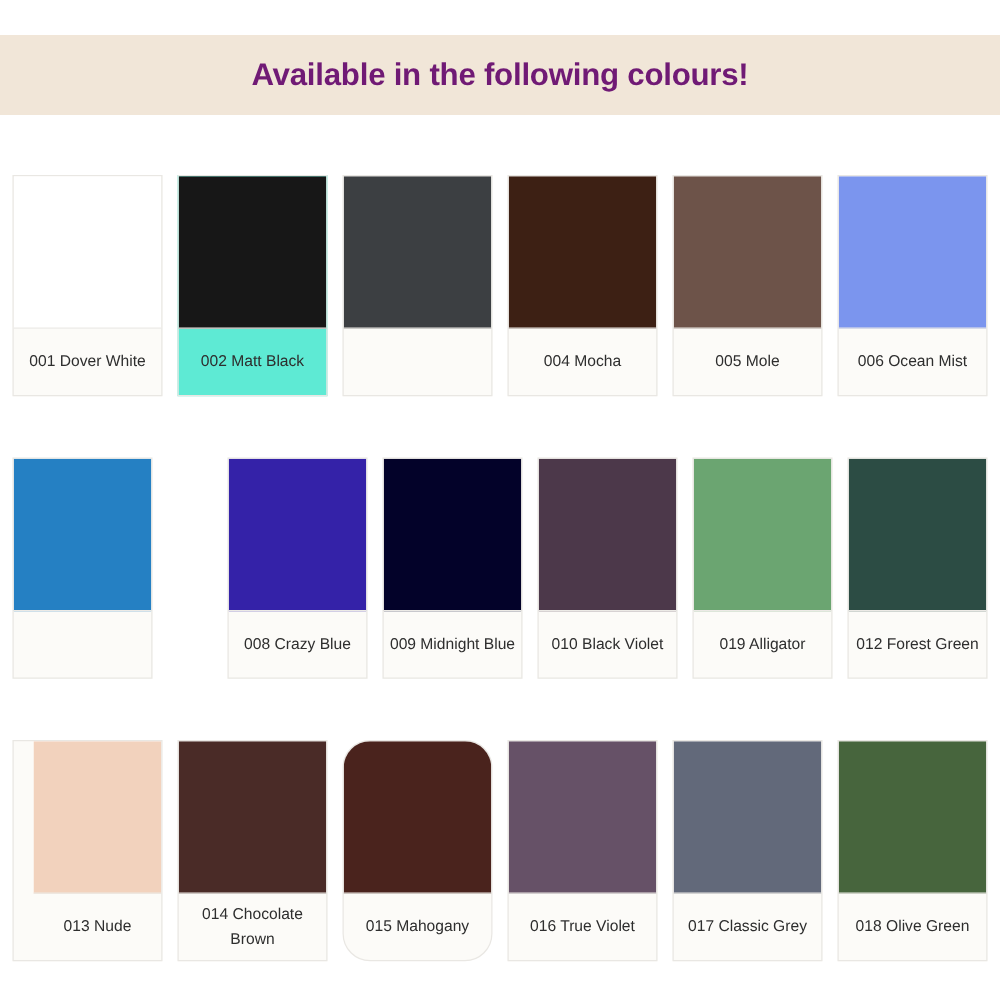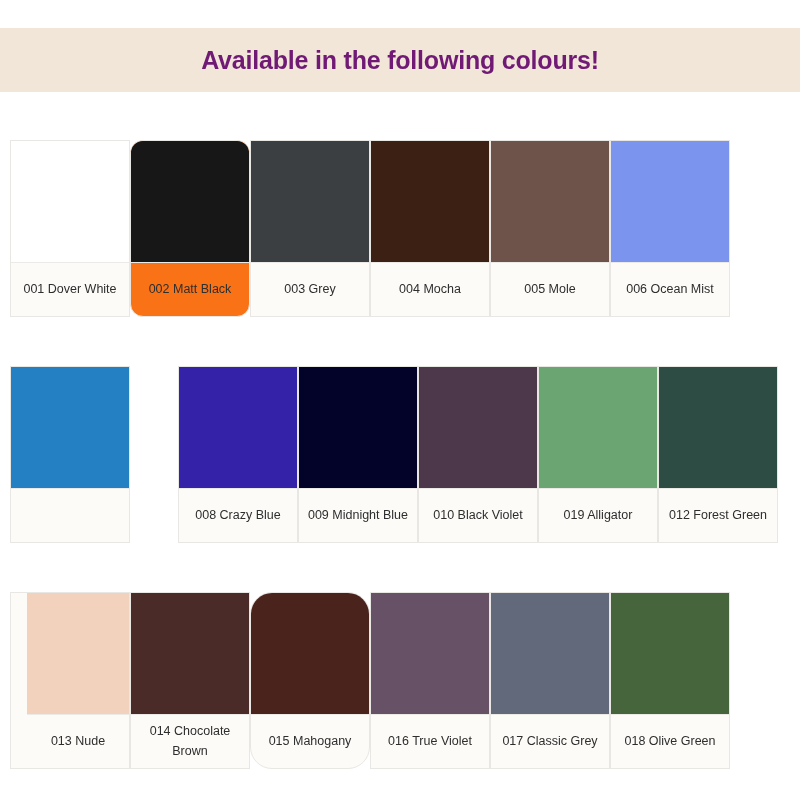--- a/index.html
+++ b/index.html
@@ -42,20 +42,21 @@
     top: 140px;
     left: 10px;
     width: 780px;
     display: flex;
     flex-direction: column;
     gap: 49px;
   }
   .row {
     display: flex;
     flex-direction: row;
+    gap: 12px;
   }
   .card {
     width: 120px;
     height: 177px;
     background: #fcfbf8;
     border: 1px solid #e9e7e3;
     box-sizing: border-box;
     display: flex;
     flex-direction: column;
     overflow: hidden;
@@ -89,27 +90,26 @@
     <div class="banner-title" style="color: #701a75;">Available in the following colours!</div>
   </div>
 
   <div class="grid">
 
     <div class="row">
       <div class="card" style="background-color: rgb(252, 251, 248); border-color: rgb(233, 231, 227);">
         <div class="swatch" style="background-color: rgb(255, 255, 255);"></div>
         <div class="label">001 Dover White</div>
       </div>
-      <div class="card" style="background-color: #f97316; border-color: rgb(233, 231, 227); border-radius: 13px;">
+      <div class="card" style="background-color: #5eead4; border-color: rgb(233, 231, 227);">
         <div class="swatch" style="background-color: rgb(23, 23, 23);"></div>
         <div class="label">002 Matt Black</div>
       </div>
       <div class="card" style="background-color: rgb(252, 251, 248); border-color: rgb(233, 231, 227);">
         <div class="swatch" style="background-color: rgb(60, 63, 66);"></div>
-        <div class="label">003 Grey</div>
       </div>
       <div class="card" style="background-color: rgb(252, 251, 248); border-color: rgb(233, 231, 227);">
         <div class="swatch" style="background-color: rgb(61, 32, 20);"></div>
         <div class="label">004 Mocha</div>
       </div>
       <div class="card" style="background-color: rgb(252, 251, 248); border-color: rgb(233, 231, 227);">
         <div class="swatch" style="background-color: rgb(109, 83, 73);"></div>
         <div class="label">005 Mole</div>
       </div>
       <div class="card" style="background-color: rgb(252, 251, 248); border-color: rgb(233, 231, 227);">

